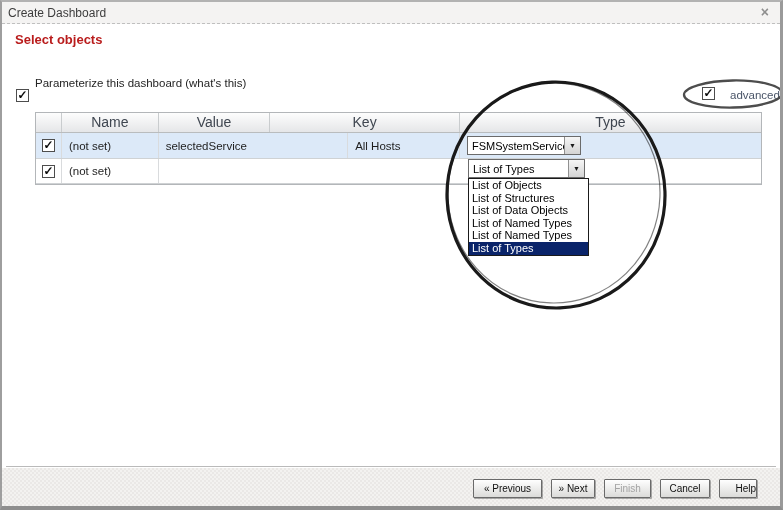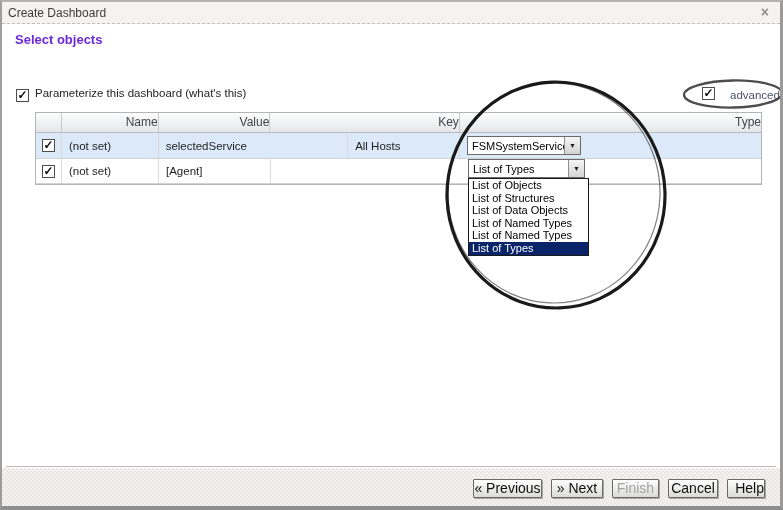--- a/index.html
+++ b/index.html
@@ -20,39 +20,39 @@
   }
   .titlebar .title {
     position:absolute; left:6px; top:4px; font-size:12px; color:#3d3d3d;
   }
   .close-btn {
     position:absolute; right:11px; top:3px; font-size:14px; font-weight:bold;
     color:#8f8f8f; cursor:default; line-height:14px;
   }
 
   
-  .heading { position:absolute; left:13px; top:30px; font-size:13px; font-weight:bold; color:#6d28d9; }
+  .heading { position:absolute; left:13px; top:30px; font-size:13px; font-weight:bold; color:#b91c1c; }
   .subtitle { position:absolute; left:27px; top:50px; font-size:11.5px; color:#2d2d2d; }
 
   
   .cb {
     position:absolute; width:13px; height:13px; background:#fff;
     border:1px solid #4d4d4d; text-align:center;
     font-size:12px; line-height:11px; font-weight:bold; color:#0a0a0a;
   }
   .param-cb { left:14px; top:87px; }
-  .param-label { position:absolute; left:33px; top:85px; font-size:11.5px; color:#252525; }
+  .param-label { position:absolute; left:33px; top:75px; font-size:11.5px; color:#252525; }
   .adv-cb { left:700px; top:85px; }
   .adv-label { position:absolute; left:718px; top:87px; font-size:11.5px; color:#4a5568;margin-left:10px; }
 
   
   .grid { position:absolute; left:33px; top:110px; width:727px; border:1px solid #b3b6b9; background:#fff; }
   .grid-header { display:flex; height:20px; background:linear-gradient(#fdfdfd,#e5e6e8); border-bottom:1px solid #b9bcbe; }
   .grid-header .hcell {
-    font-size:12px; color:#3f4650; text-align:right; line-height:19px;
+    font-size:14px; color:#3f4650; text-align:center; line-height:19px;
     border-left:1px solid #c9ccce; overflow:hidden; white-space:nowrap;
   }
   .grid-header .hcell:first-child { border-left:none; }
   .grid-row { display:flex; border-bottom:1px solid #cfd2d4; }
   .grid-row .cell {
     font-size:11.5px; color:#1e1e1e; padding-left:7px; overflow:hidden; white-space:nowrap;
     border-left:1px solid #d9dbdd; display:flex; align-items:center;
   }
   .grid-row .cell:first-child { border-left:none; justify-content:center; padding-left:0; }
   .row-1 { height:26px; background:#dce9f8; }
@@ -92,26 +92,26 @@
   .footer {
     position:absolute; left:0; right:0; top:466px; bottom:0;
     background-color:#f3f2f0;
     background-image:
       linear-gradient(45deg, #eae8e6 25%, transparent 25%, transparent 75%, #eae8e6 75%),
       linear-gradient(45deg, #eae8e6 25%, transparent 25%, transparent 75%, #eae8e6 75%);
     background-size:4px 4px; background-position:0 0, 2px 2px;
   }
   .buttons { position:absolute; left:471px; top:477px; display:flex; gap:9px; }
   .btn {
-    height:19px; font-size:14px; color:#101010; text-align:center;
+    height:19px; font-size:10px; color:#101010; text-align:center;
     background:linear-gradient(#fefefe,#dbdbd9); border:1px solid #6a6a6a;
     box-shadow:1px 1px 0 rgba(80,80,80,.45); border-radius:1px;
     line-height:17px; white-space:nowrap; cursor:default;
   }
-  .btn-previous { width:69px; } .btn-next { width:52px; } .btn-finish { width:47px; }
+  .btn-previous { width:69px; } .btn-next { width:44px; } .btn-finish { width:47px; }
   .btn-cancel { width:50px; } .btn-help { width:38px;text-align:right; }
   .btn.disabled { color:#a3a3a3; }
 
   
   .annotations { position:absolute; inset:0; pointer-events:none; z-index:9; }
 </style>
 </head>
 <body>
 
 <div class="dialog">
@@ -144,21 +144,20 @@
       <div class="cell c-name">(not set)</div>
       <div class="cell c-key">selectedService</div>
       <div class="cell c-value">All Hosts</div>
       <div class="cell c-type"></div>
     </div>
     <div class="grid-row row-2">
       <div class="cell c-cb">
           <span class="row-cb">✓</span>
         </div>
       <div class="cell c-name">(not set)</div>
-      <div class="cell c-value">[Agent]</div>
       <div class="cell c-type"></div>
     </div>
   </div>
 
   <div class="combo combo-1">
     <span class="combo-text">FSMSystemService</span>
     <span class="combo-btn">▼</span>
   </div>
   <div class="combo combo-2">
     <span class="combo-text">List of Types</span>

